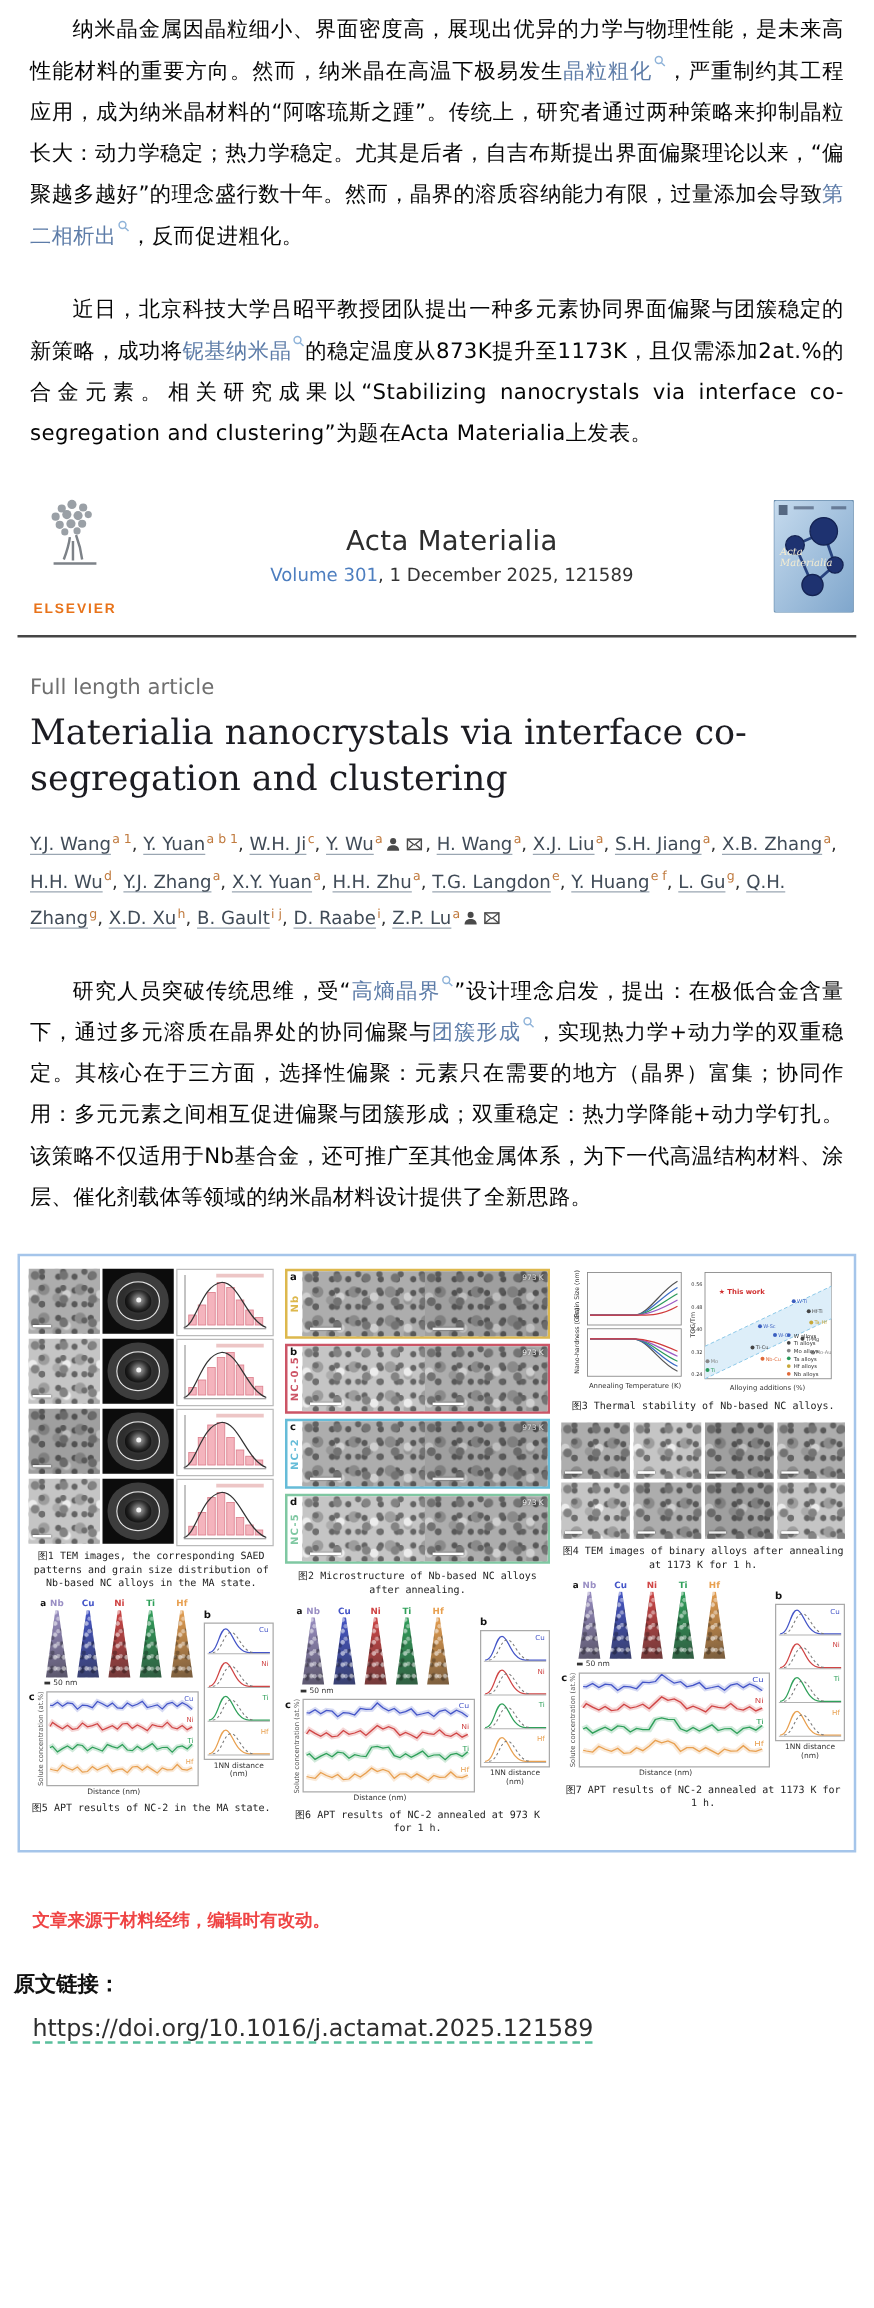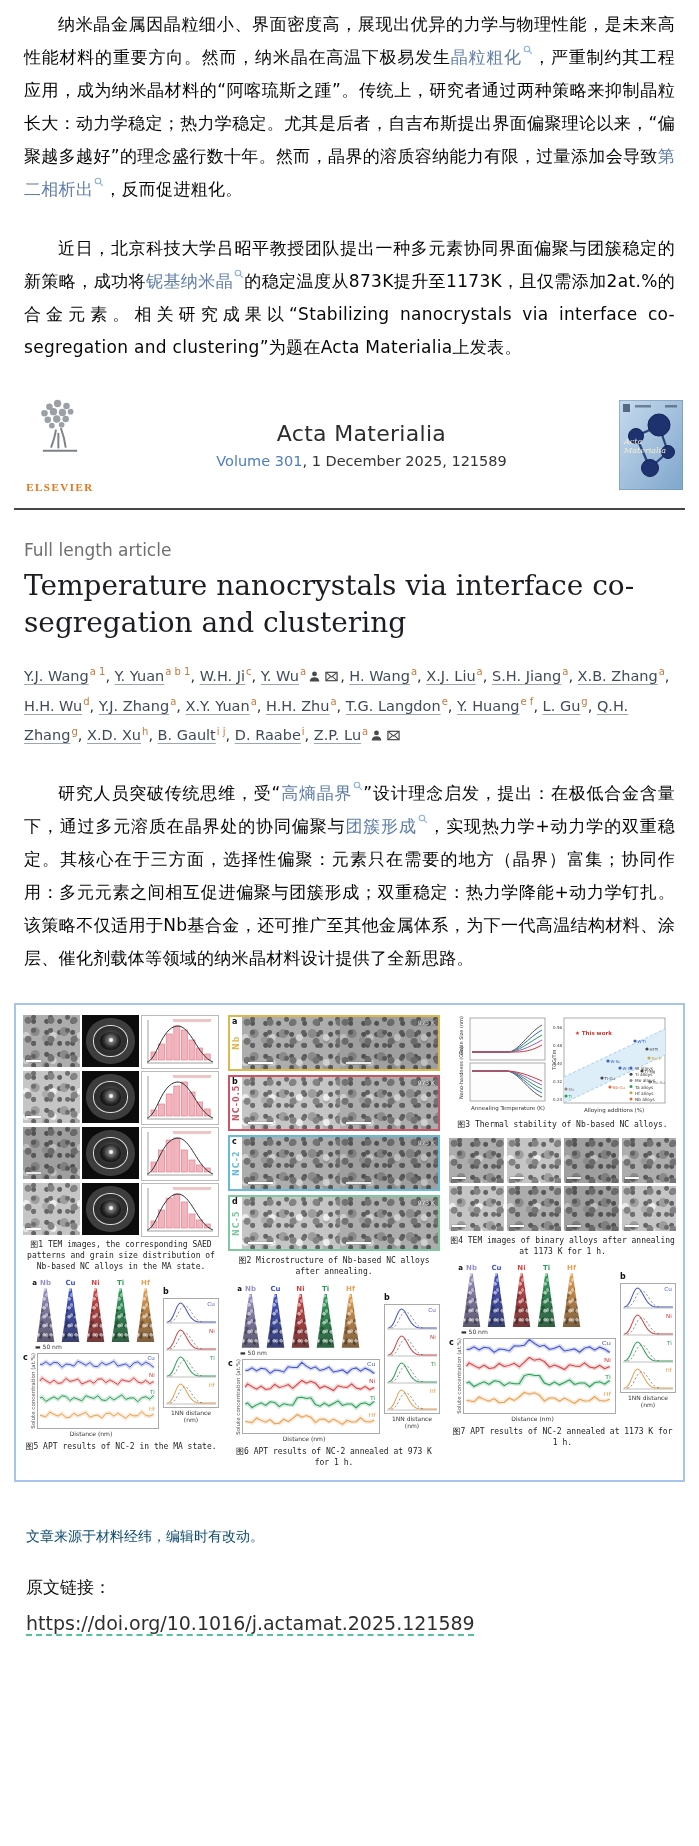--- a/index.html
+++ b/index.html
@@ -8,21 +8,21 @@
 
   .para{margin:26px 24px 0;font-size:17px;line-height:33px;text-align:justify;text-indent:2em;color:#060606;letter-spacing:.3px;}
   .para.first{margin-top:8px;}
   .seg-link{color:#5d7ca8;text-decoration:none;cursor:pointer;}
   .seg-blue{color:#2b6af0;font-weight:700;text-decoration:none;cursor:pointer;}
   .q-icon{vertical-align:8px;margin-left:1px;}
 
   
   .journal-card{margin:34px 16px 0;display:flex;align-items:center;height:94px;}
   .elsevier{width:88px;text-align:center;flex:0 0 auto;}
-  .elsevier-word{display:block;margin-top:18px;color:#e8731a;font-family:Liberation Serif, serif;font-size:11px;letter-spacing:1.5px;font-weight:700;}
+  .elsevier-word{display:block;margin-top:18px;color:#e8731a;font-family:Liberation Sans, sans-serif;font-size:11px;letter-spacing:1.5px;font-weight:700;}
   .jc-center{flex:1;text-align:center;}
   .journal-title{font-size:22px;color:#2d2d2d;letter-spacing:.3px;}
   .journal-issue{margin-top:7px;font-size:14.5px;color:#333;}
   .journal-issue a{color:#4d7ebf;text-decoration:none;}
   .cover{flex:0 0 auto;width:64px;height:90px;}
 
   .rule{margin:16px 14px 0;border:none;border-top:2px solid #454545;}
 
   .article-category{margin:30px 24px 0;font-size:17px;color:#6f6f6f;}
   .article-title{margin:8px 24px 0;font-family:"DejaVu Serif","Liberation Serif",serif;font-weight:400;font-size:28px;line-height:1.32;color:#1c1c22;}
@@ -87,22 +87,22 @@
       radial-gradient(circle at 45% 70%,rgba(255,255,255,.42) 0 1.5px,transparent 2px),
       radial-gradient(circle at 70% 85%,rgba(0,0,0,.26) 0 1.5px,transparent 2px);
     background-size:7px 9px,9px 11px,8px 10px,10px 12px;}
   .scale-note{display:block;margin:1px 0 2px 12px;font-size:6px;color:#333;}
   .strips{display:flex;align-items:stretch;}
   .ylab{writing-mode:vertical-rl;transform:rotate(180deg);font-size:5.5px;color:#555;line-height:1;margin-right:1px;}
   .stripcol{flex:1;min-width:0;border:1px solid #aaa;background:#fff;}
   .xlab{font-size:6px;color:#333;text-align:center;margin-top:1px;}
   .peaks{border:1px solid #aaa;background:#fff;}
 
-  .source-note{margin:46px 26px 0;font-size:14px;color:#0c4a6e;}
-  .link-label{margin:30px 26px 0;font-size:17px;font-weight:400;color:#111;}
+  .source-note{margin:46px 26px 0;font-size:14px;color:#ef4444;font-weight:bold;}
+  .link-label{margin:30px 11px 0;font-size:17px;font-weight:700;color:#111;}
   .doi{display:inline-block;margin:13px 26px 0;font-size:19px;color:#2e2e2e;text-decoration:underline dashed #58bf9c;text-underline-offset:5px;cursor:pointer;}
 </style>
 </head>
 <body>
 
 <div class="page">
 
   <p class="para first"><span>纳米晶金属因晶粒细小、界面密度高，展现出优异的力学与物理性能，是未来高性能材料的重要方向。然而，纳米晶在高温下极易发生</span><a class="seg-link">晶粒粗化<svg class="q-icon" width="10" height="10" viewBox="0 0 12 12">
           <circle cx="4.8" cy="4.8" r="3.3" fill="none" stroke="#8fb3d9" stroke-width="1.4"></circle>
           <line x1="7.4" y1="7.4" x2="10.6" y2="10.6" stroke="#8fb3d9" stroke-width="1.4"></line>
@@ -172,21 +172,21 @@
             <circle cx="31" cy="68" r="8.5"></circle>
         </g>
         <text x="5" y="44" font-size="8" font-style="italic" fill="#f3ecd2" font-family="DejaVu Serif,serif" id="cover-text"><tspan x="5" dy="0">Acta</tspan><tspan x="5" dy="9">Materialia</tspan></text>
       </svg>
     </div>
   </div>
 
   <hr class="rule">
 
   <div class="article-category">Full length article</div>
-  <h1 class="article-title">Temperature nanocrystals via interface co-segregation and clustering</h1>
+  <h1 class="article-title">Materialia nanocrystals via interface co-segregation and clustering</h1>
 
   <div class="authors"><span class="author"><a class="aname">Y.J. Wang</a><sup>a 1</sup>, </span><span class="author"><a class="aname">Y. Yuan</a><sup>a b 1</sup>, </span><span class="author"><a class="aname">W.H. Ji</a><sup>c</sup>, </span><span class="author"><a class="aname">Y. Wu</a><sup>a</sup><svg width="13" height="13" viewBox="0 0 14 14">
           <circle cx="7" cy="4.2" r="2.6" fill="#4a4a4a"></circle>
           <path d="M1.8 12.4c0-3 2.3-4.6 5.2-4.6s5.2 1.6 5.2 4.6z" fill="#4a4a4a"></path>
         </svg><svg width="13" height="13" viewBox="0 0 14 14">
           <rect x="1" y="2.5" width="12" height="9" fill="none" stroke="#4a4a4a" stroke-width="1.3"></rect>
           <path d="M1 2.5l6 5 6-5M1 11.5l4.7-4.2M13 11.5l-4.7-4.2" fill="none" stroke="#4a4a4a" stroke-width="1.1"></path>
         </svg>, </span><span class="author"><a class="aname">H. Wang</a><sup>a</sup>, </span><span class="author"><a class="aname">X.J. Liu</a><sup>a</sup>, </span><span class="author"><a class="aname">S.H. Jiang</a><sup>a</sup>, </span><span class="author"><a class="aname">X.B. Zhang</a><sup>a</sup>, </span><span class="author"><a class="aname">H.H. Wu</a><sup>d</sup>, </span><span class="author"><a class="aname">Y.J. Zhang</a><sup>a</sup>, </span><span class="author"><a class="aname">X.Y. Yuan</a><sup>a</sup>, </span><span class="author"><a class="aname">H.H. Zhu</a><sup>a</sup>, </span><span class="author"><a class="aname">T.G. Langdon</a><sup>e</sup>, </span><span class="author"><a class="aname">Y. Huang</a><sup>e f</sup>, </span><span class="author"><a class="aname">L. Gu</a><sup>g</sup>, </span><span class="author"><a class="aname">Q.H. Zhang</a><sup>g</sup>, </span><span class="author"><a class="aname">X.D. Xu</a><sup>h</sup>, </span><span class="author"><a class="aname">B. Gault</a><sup>i j</sup>, </span><span class="author"><a class="aname">D. Raabe</a><sup>i</sup>, </span><span class="author"><a class="aname">Z.P. Lu</a><sup>a</sup><svg width="13" height="13" viewBox="0 0 14 14">
           <circle cx="7" cy="4.2" r="2.6" fill="#4a4a4a"></circle>
           <path d="M1.8 12.4c0-3 2.3-4.6 5.2-4.6s5.2 1.6 5.2 4.6z" fill="#4a4a4a"></path>

